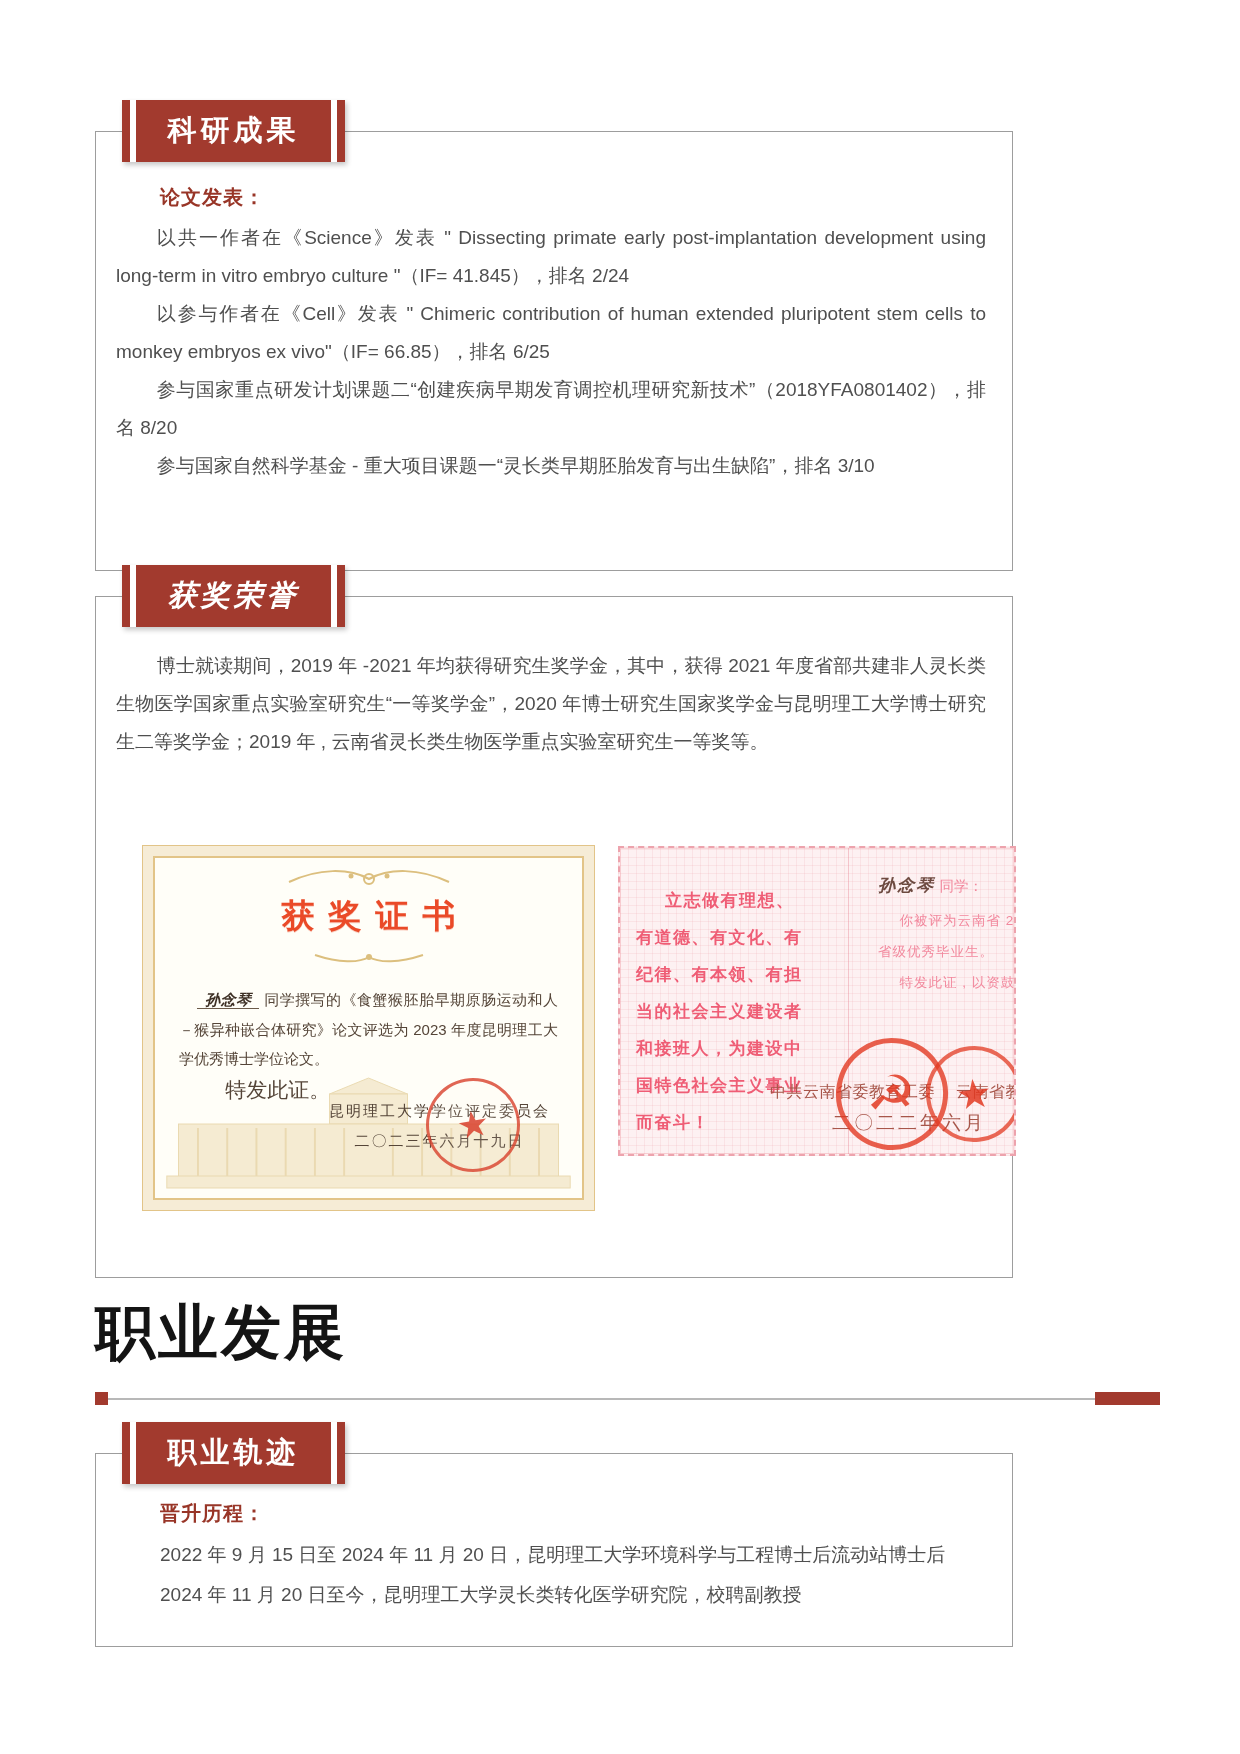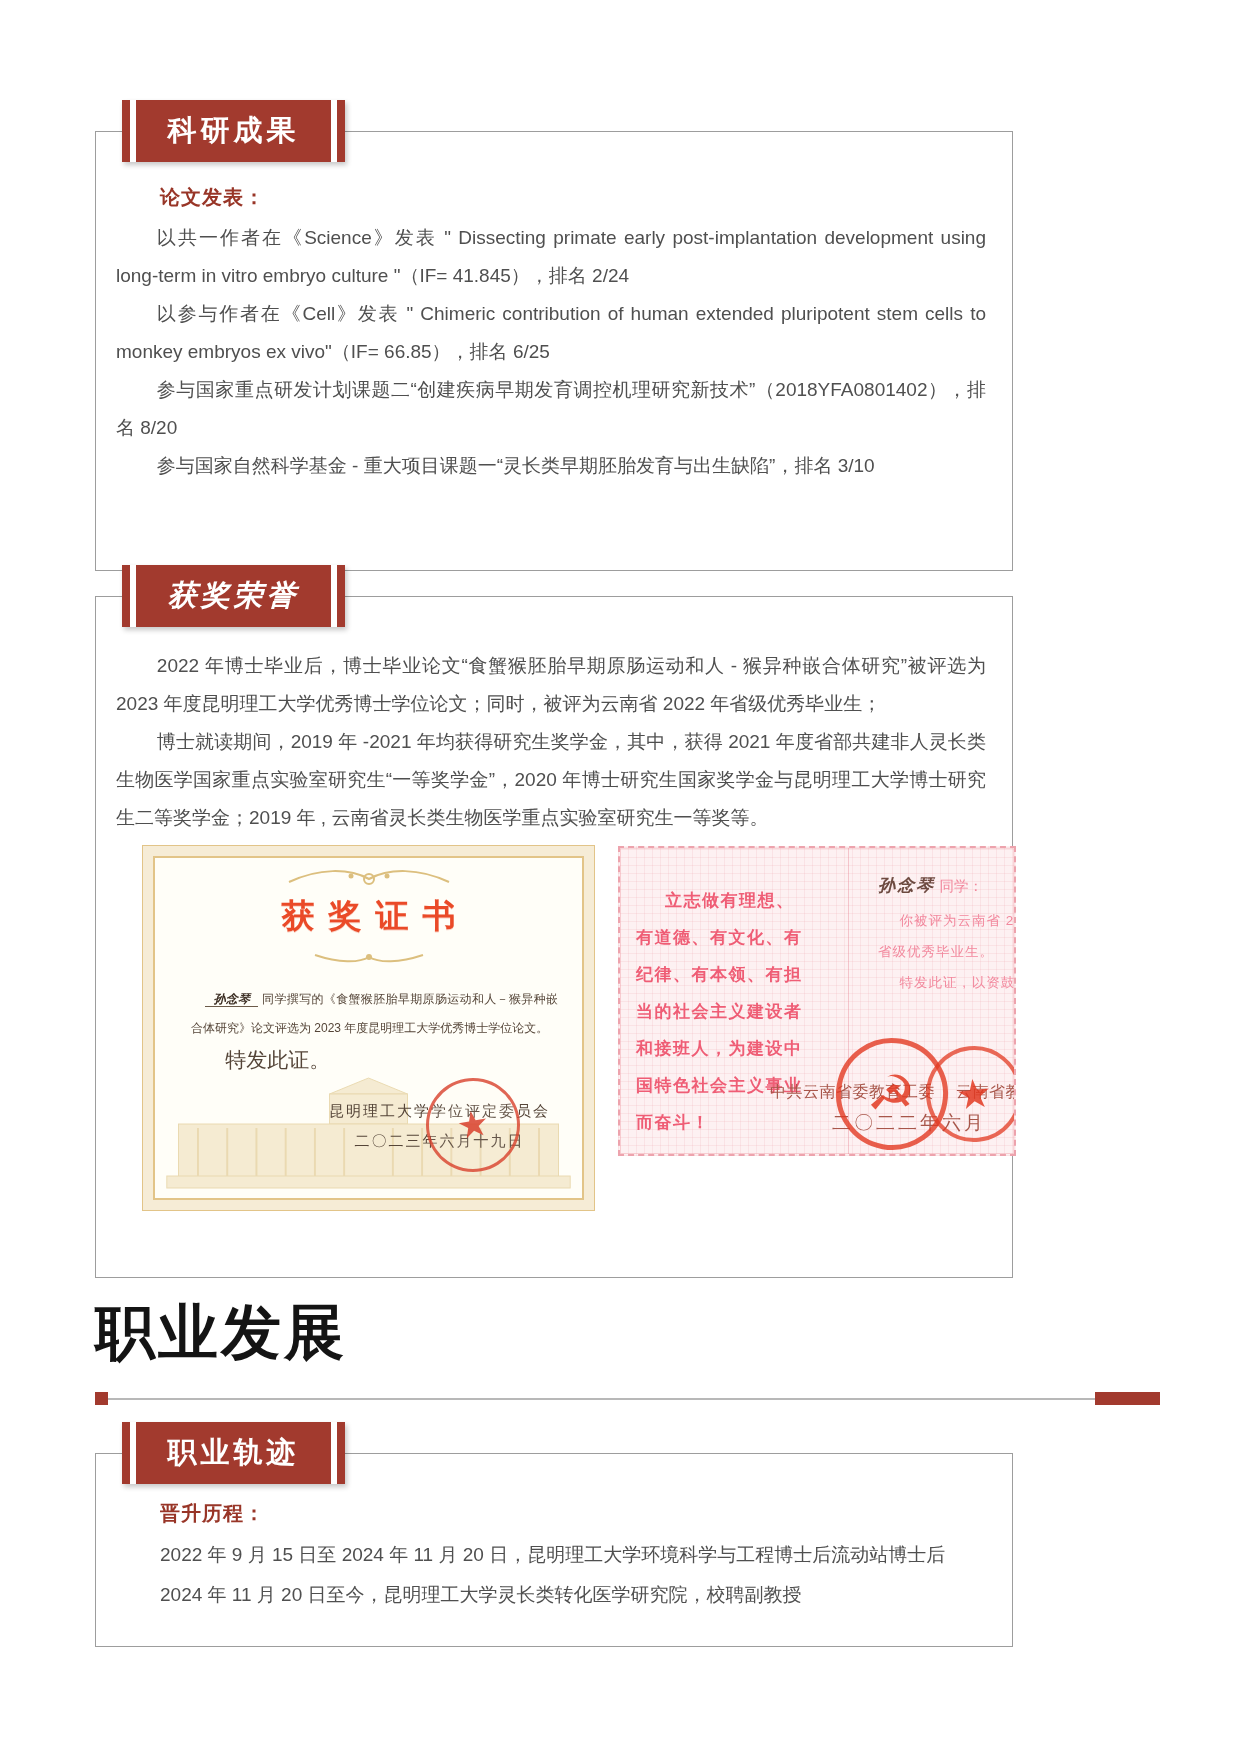--- a/index.html
+++ b/index.html
@@ -39,21 +39,21 @@
 
   
   #cert-gold {
     position:absolute; left:47px; top:249px; width:451px; height:364px;
     background:#fffef8; border:10px solid #f6ecd6;
     box-shadow:0 0 0 1px #e2c488, inset 0 0 0 2px #e2c488;
     overflow:hidden;
   }
   .flourish { display:block; margin:10px auto 0; }
   .gold-title { text-align:center; color:#ea4a28; font-size:33px; font-weight:900; letter-spacing:14px; padding-left:14px; margin-top:2px; text-shadow:0 1px 0 rgba(234,74,40,.25); }
-  .gold-body { margin:20px 26px 0 38px; font-size:12px; line-height:29px; color:#554538; text-align:justify; text-indent:1.2em; position:relative; z-index:2; }
+  .gold-body { margin:20px 26px 0 26px; font-size:15px; line-height:29px; color:#554538; text-align:justify; text-indent:1.2em; position:relative; z-index:2; }
   .gold-name { font-family:"Liberation Serif","DejaVu Serif",serif; font-style:italic; font-weight:bold; color:#3d2f24; border-bottom:1.5px solid #6b5a49; padding:0 8px; }
   .gold-issue { margin:2px 26px 0 26px; font-size:21px; line-height:29px; color:#554538; text-indent:2.2em; position:relative; z-index:2; }
   .gold-sig { position:absolute; right:34px; bottom:44px; text-align:center; color:#554538; font-size:15px; line-height:30px; z-index:2; letter-spacing:2px; }
   .gold-seal {
     position:absolute; right:64px; bottom:28px; width:94px; height:94px; border-radius:50%;
     border:3px solid rgba(216,64,44,.8); display:flex; align-items:center; justify-content:center;
     color:rgba(216,64,44,.85); font-size:36px; transform:rotate(-10deg); z-index:3; background:rgba(255,245,240,.1);
   }
   .building-wrap { position:absolute; left:6px; right:6px; bottom:4px; height:120px; z-index:1; opacity:.95; }
 
@@ -95,21 +95,20 @@
     <p class="body-text paper">以共一作者在《Science》发表 " Dissecting primate early post-implantation development using long-term in vitro embryo culture "（IF= 41.845），排名 2/24</p>
     <p class="body-text paper">以参与作者在《Cell》发表 " Chimeric contribution of human extended pluripotent stem cells to monkey embryos ex vivo"（IF= 66.85），排名 6/25</p>
     <p class="body-text paper">参与国家重点研发计划课题二“创建疾病早期发育调控机理研究新技术”（2018YFA0801402），排名 8/20</p>
     <p class="body-text paper">参与国家自然科学基金 - 重大项目课题一“灵长类早期胚胎发育与出生缺陷”，排名 3/10</p>
   </div>
 
   <div class="badge" id="badge-awards">
     <span>获奖荣誉</span>
   </div>
   <div class="section-box" id="box-awards">
-    <p class="body-text para">2022 年博士毕业后，博士毕业论文“食蟹猴胚胎早期原肠运动和人 - 猴异种嵌合体研究”被评选为 2023 年度昆明理工大学优秀博士学位论文；同时，被评为云南省 2022 年省级优秀毕业生；</p>
     <p class="body-text para">博士就读期间，2019 年 -2021 年均获得研究生奖学金，其中，获得 2021 年度省部共建非人灵长类生物医学国家重点实验室研究生“一等奖学金”，2020 年博士研究生国家奖学金与昆明理工大学博士研究生二等奖学金；2019 年 , 云南省灵长类生物医学重点实验室研究生一等奖等。</p>
 
     <div id="cert-gold">
       <svg class="flourish" width="180" height="26" viewBox="0 0 180 26">
         <path d="M10 16 C 40 2, 70 2, 90 13 C 110 2, 140 2, 170 16" fill="none" stroke="#dcbf7e" stroke-width="2"></path>
         <circle cx="90" cy="13" r="5" fill="none" stroke="#dcbf7e" stroke-width="2"></circle>
         <circle cx="72" cy="10" r="2.5" fill="#dcbf7e"></circle>
           <circle cx="108" cy="10" r="2.5" fill="#dcbf7e"></circle>
       </svg>
       <div class="gold-title">获奖证书</div>

